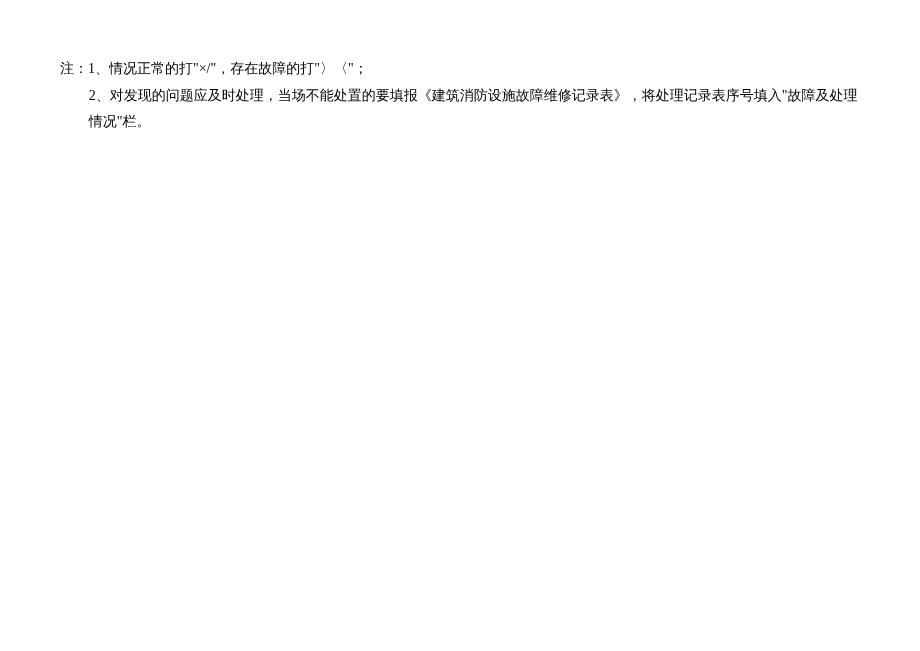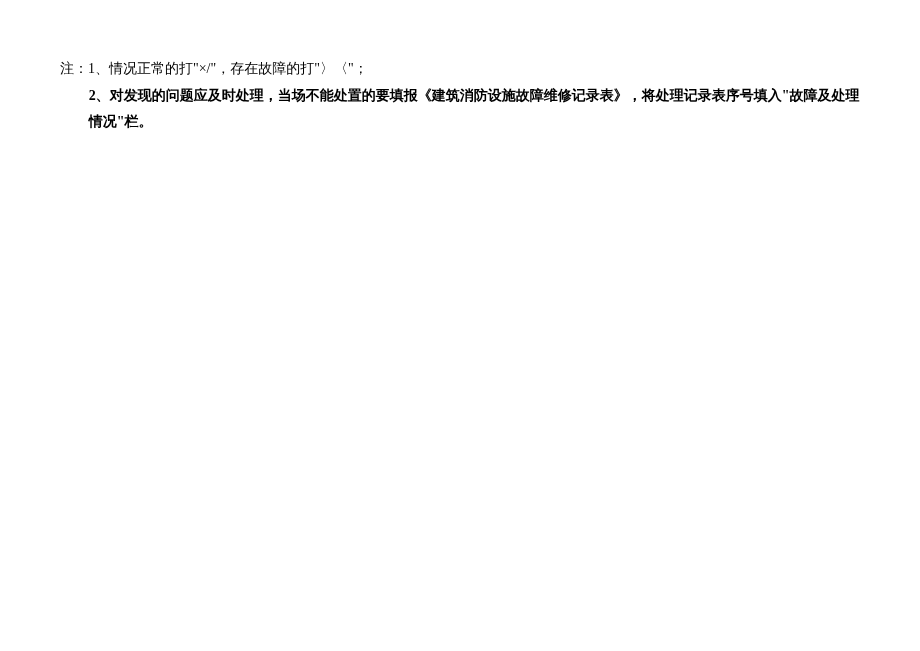--- a/index.html
+++ b/index.html
@@ -23,21 +23,20 @@
     }
     .note-label {
       white-space: nowrap;
       flex-shrink: 0;
     }
     .note-text {
       flex: 1;
     }
     .note-line.indent {
       padding-left: 2.05em;
-      font-weight: bold;
     }
   </style>
 </head>
 <body>
 
 <div class="content">
   <div class="note-line">
     <span class="note-label">注：</span>
     <span class="note-text">1、情况正常的打"×/"，存在故障的打"〉〈"；</span>
   </div>

